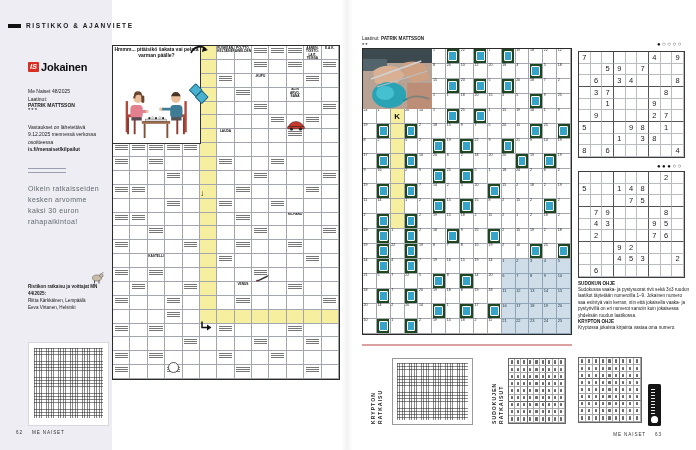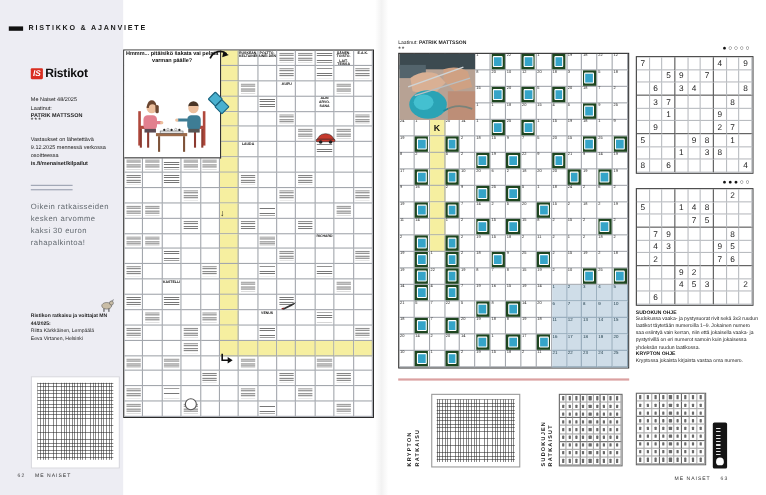--- a/index.html
+++ b/index.html
@@ -100,21 +100,21 @@
   <div class="abs lavender"></div>
   <div class="abs gutter"></div>
 
   <div class="abs sect">
     <div class="sect-bar"></div>
     <div class="sect-title">RISTIKKO &amp; AJANVIETE</div>
   </div>
 
   <div class="abs logo-row">
     <span class="logo-is">IS</span>
-    <span class="logo-name">Ristikot</span>
+    <span class="logo-name">Jokainen</span>
   </div>
   <div class="abs s-txt" style="left:28px;top:88px;">Me Naiset 48/2025</div>
   <div class="abs s-txt" style="left:28px;top:96px;">Laatinut:</div>
   <div class="abs s-txt bold" style="left:28px;top:102px;">PATRIK MATTSSON</div>
   <div class="abs stars" style="left:28px;top:107px;">***</div>
   <div class="abs s-txt" style="left:28px;top:124px;">
     <span>Vastaukset on lähetettävä 9.12.2025 mennessä verkossa osoitteessa</span>
     <span class="bold">is.fi/menaiset/kilpailut</span>
   </div>
   <div class="abs divider"></div>

